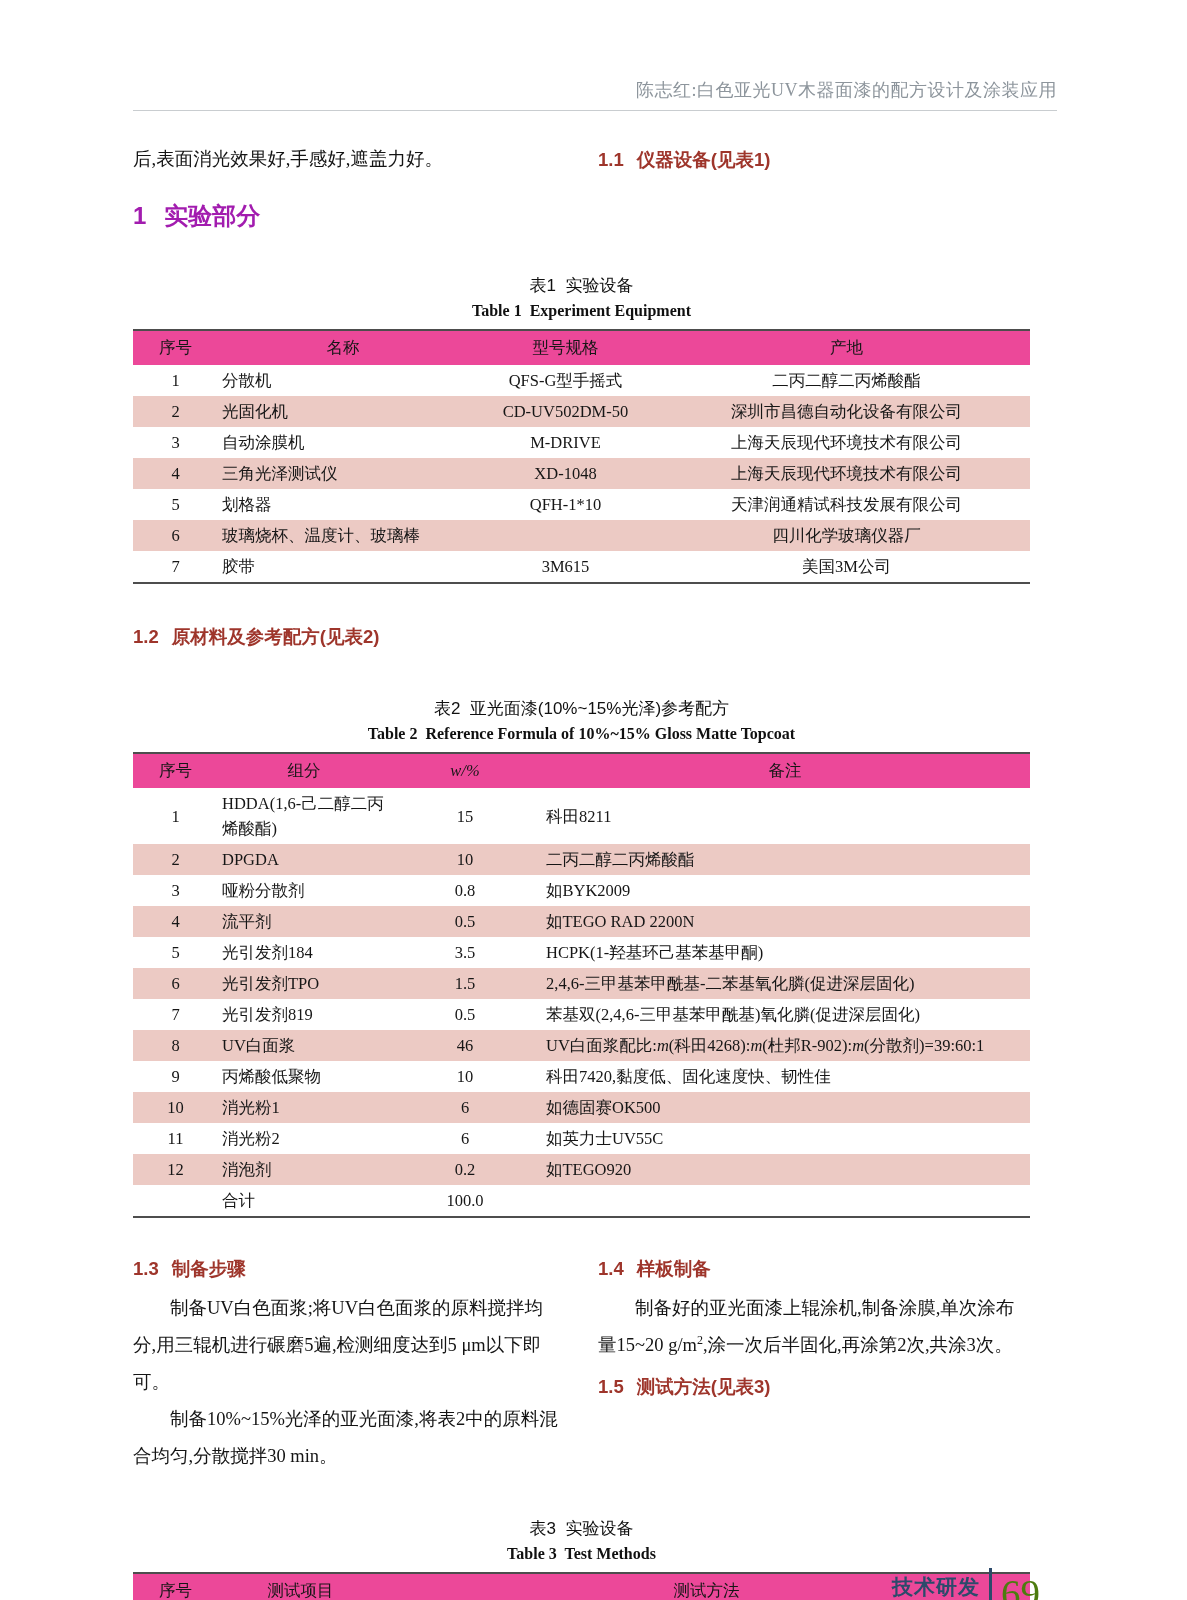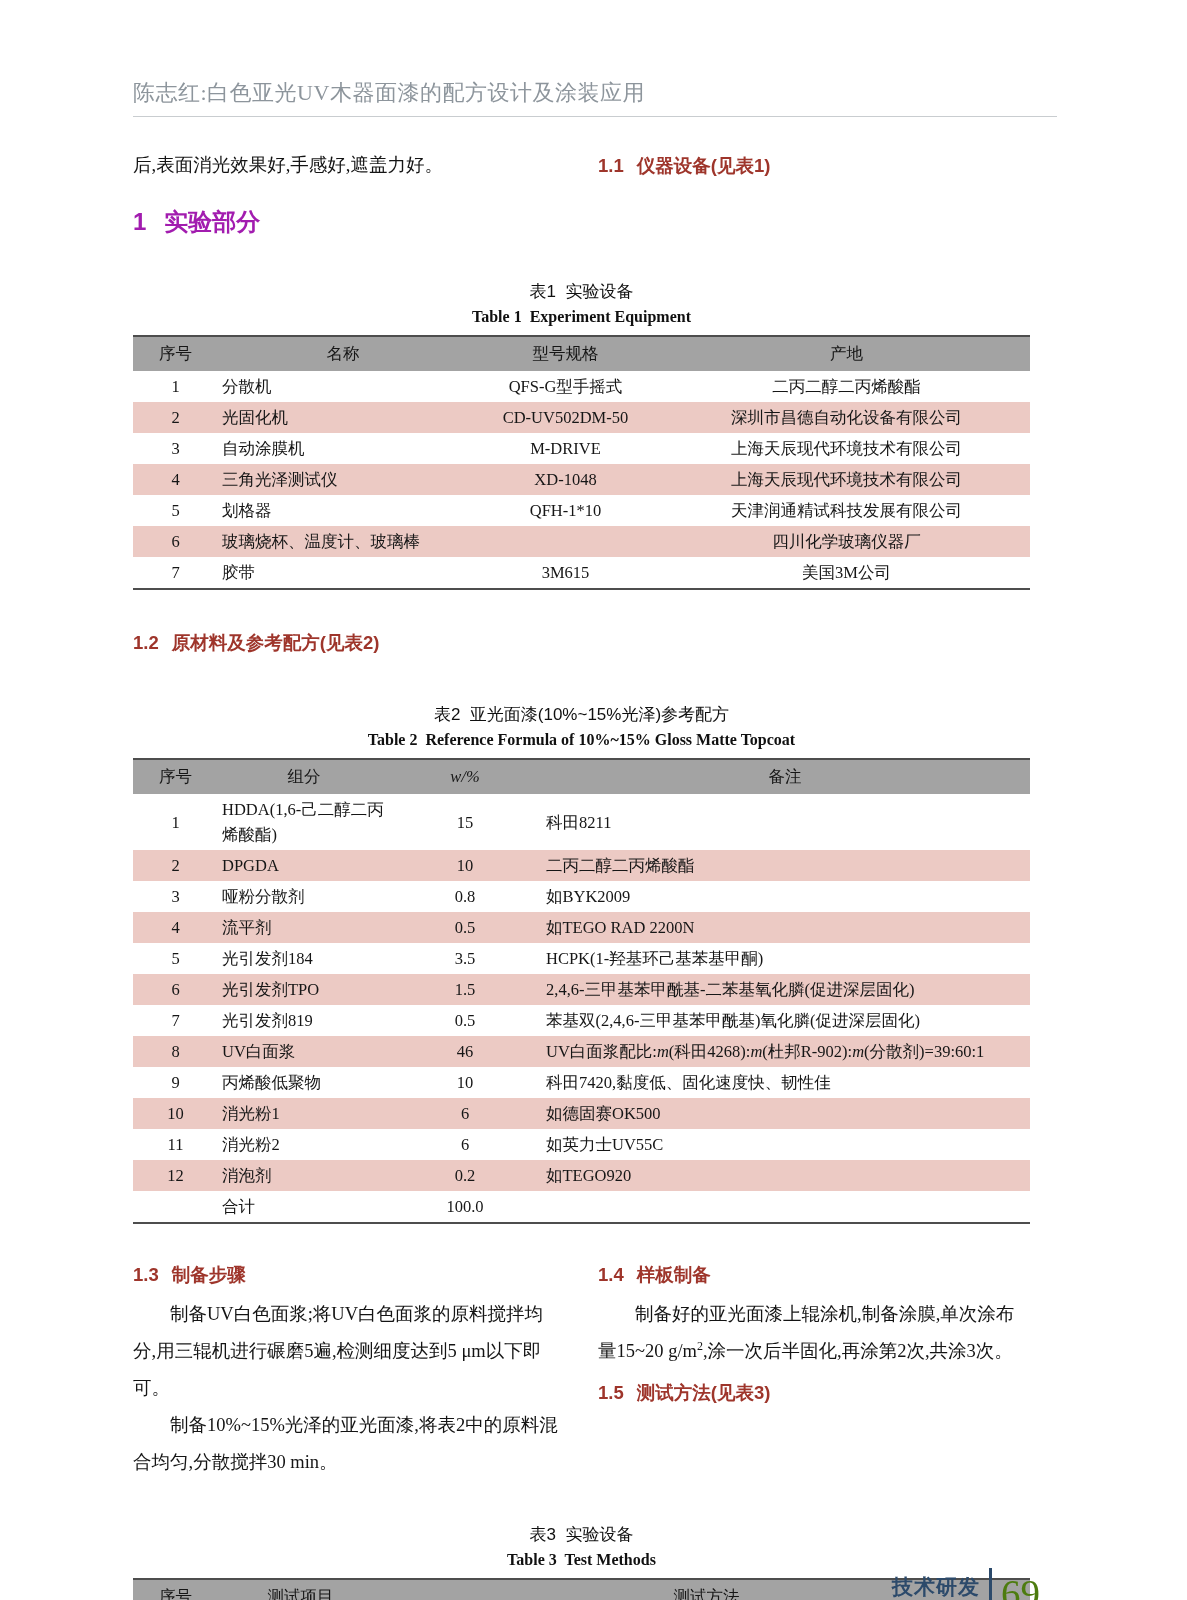--- a/index.html
+++ b/index.html
@@ -4,21 +4,21 @@
 <style>
   * { margin:0; padding:0; box-sizing:border-box; }
   html,body { background:#ffffff; }
   .page {
     position:relative; width:1187px; height:1600px; margin:0 auto;
     background:#ffffff; overflow:hidden;
     font-family:"Liberation Serif","DejaVu Serif",serif; color:#1b1b1b;
   }
   
   .running-wrap { margin:78px 130px 0 133px; }
-  .running-header { font-size:22px; color:#8d959c; letter-spacing:0.5px;margin-top:20px; }
+  .running-header { text-align:right; font-size:18px; color:#8d959c; letter-spacing:0.5px;margin-top:20px; }
   .header-rule { margin-top:8px; border-top:1.5px solid #c9cdd0; }
 
   .main { width:897px; margin-left:133px; }
 
   .body-text { font-size:18.5px; line-height:37px; color:#141414; }
   .indent { text-indent:2em; }
 
   .two-col { display:flex; }
   .col-left { width:432px; margin-right:33px; }
   .col-right { width:432px; }
@@ -44,21 +44,21 @@
   .cap-en {
     font-family:"Liberation Serif","DejaVu Serif",serif; font-weight:bold;
     font-size:16px; color:#101010; margin-top:5px; white-space:pre;
   }
 
   table {
     border-collapse:collapse; table-layout:fixed; width:897px; margin-top:9px;
     border-top:2px solid #4d4d4d; border-bottom:2px solid #4d4d4d;
     font-size:16.5px; color:#161616;
   }
-  thead tr { background:#a3a3a3; }
+  thead tr { background:#ec4899; }
   tbody tr:nth-child(even) { background:#eccac4; }
   th { font-weight:normal; text-align:center; padding:6px 4px; line-height:22px; }
   td { padding:3px 6px; line-height:25px; vertical-align:middle; text-align:center; }
   #table1 td:nth-child(2), #table2 td:nth-child(2) { text-align:left; padding-left:4px; }
   #table2 td:nth-child(4), #table3 td:nth-child(3) { text-align:left; }
   #table2 thead th:nth-child(3) { font-style:italic; }
   td i { font-style:italic; }
 
   .sub-standalone { margin-top:34px; }
   .prep-row { margin-top:32px; }

